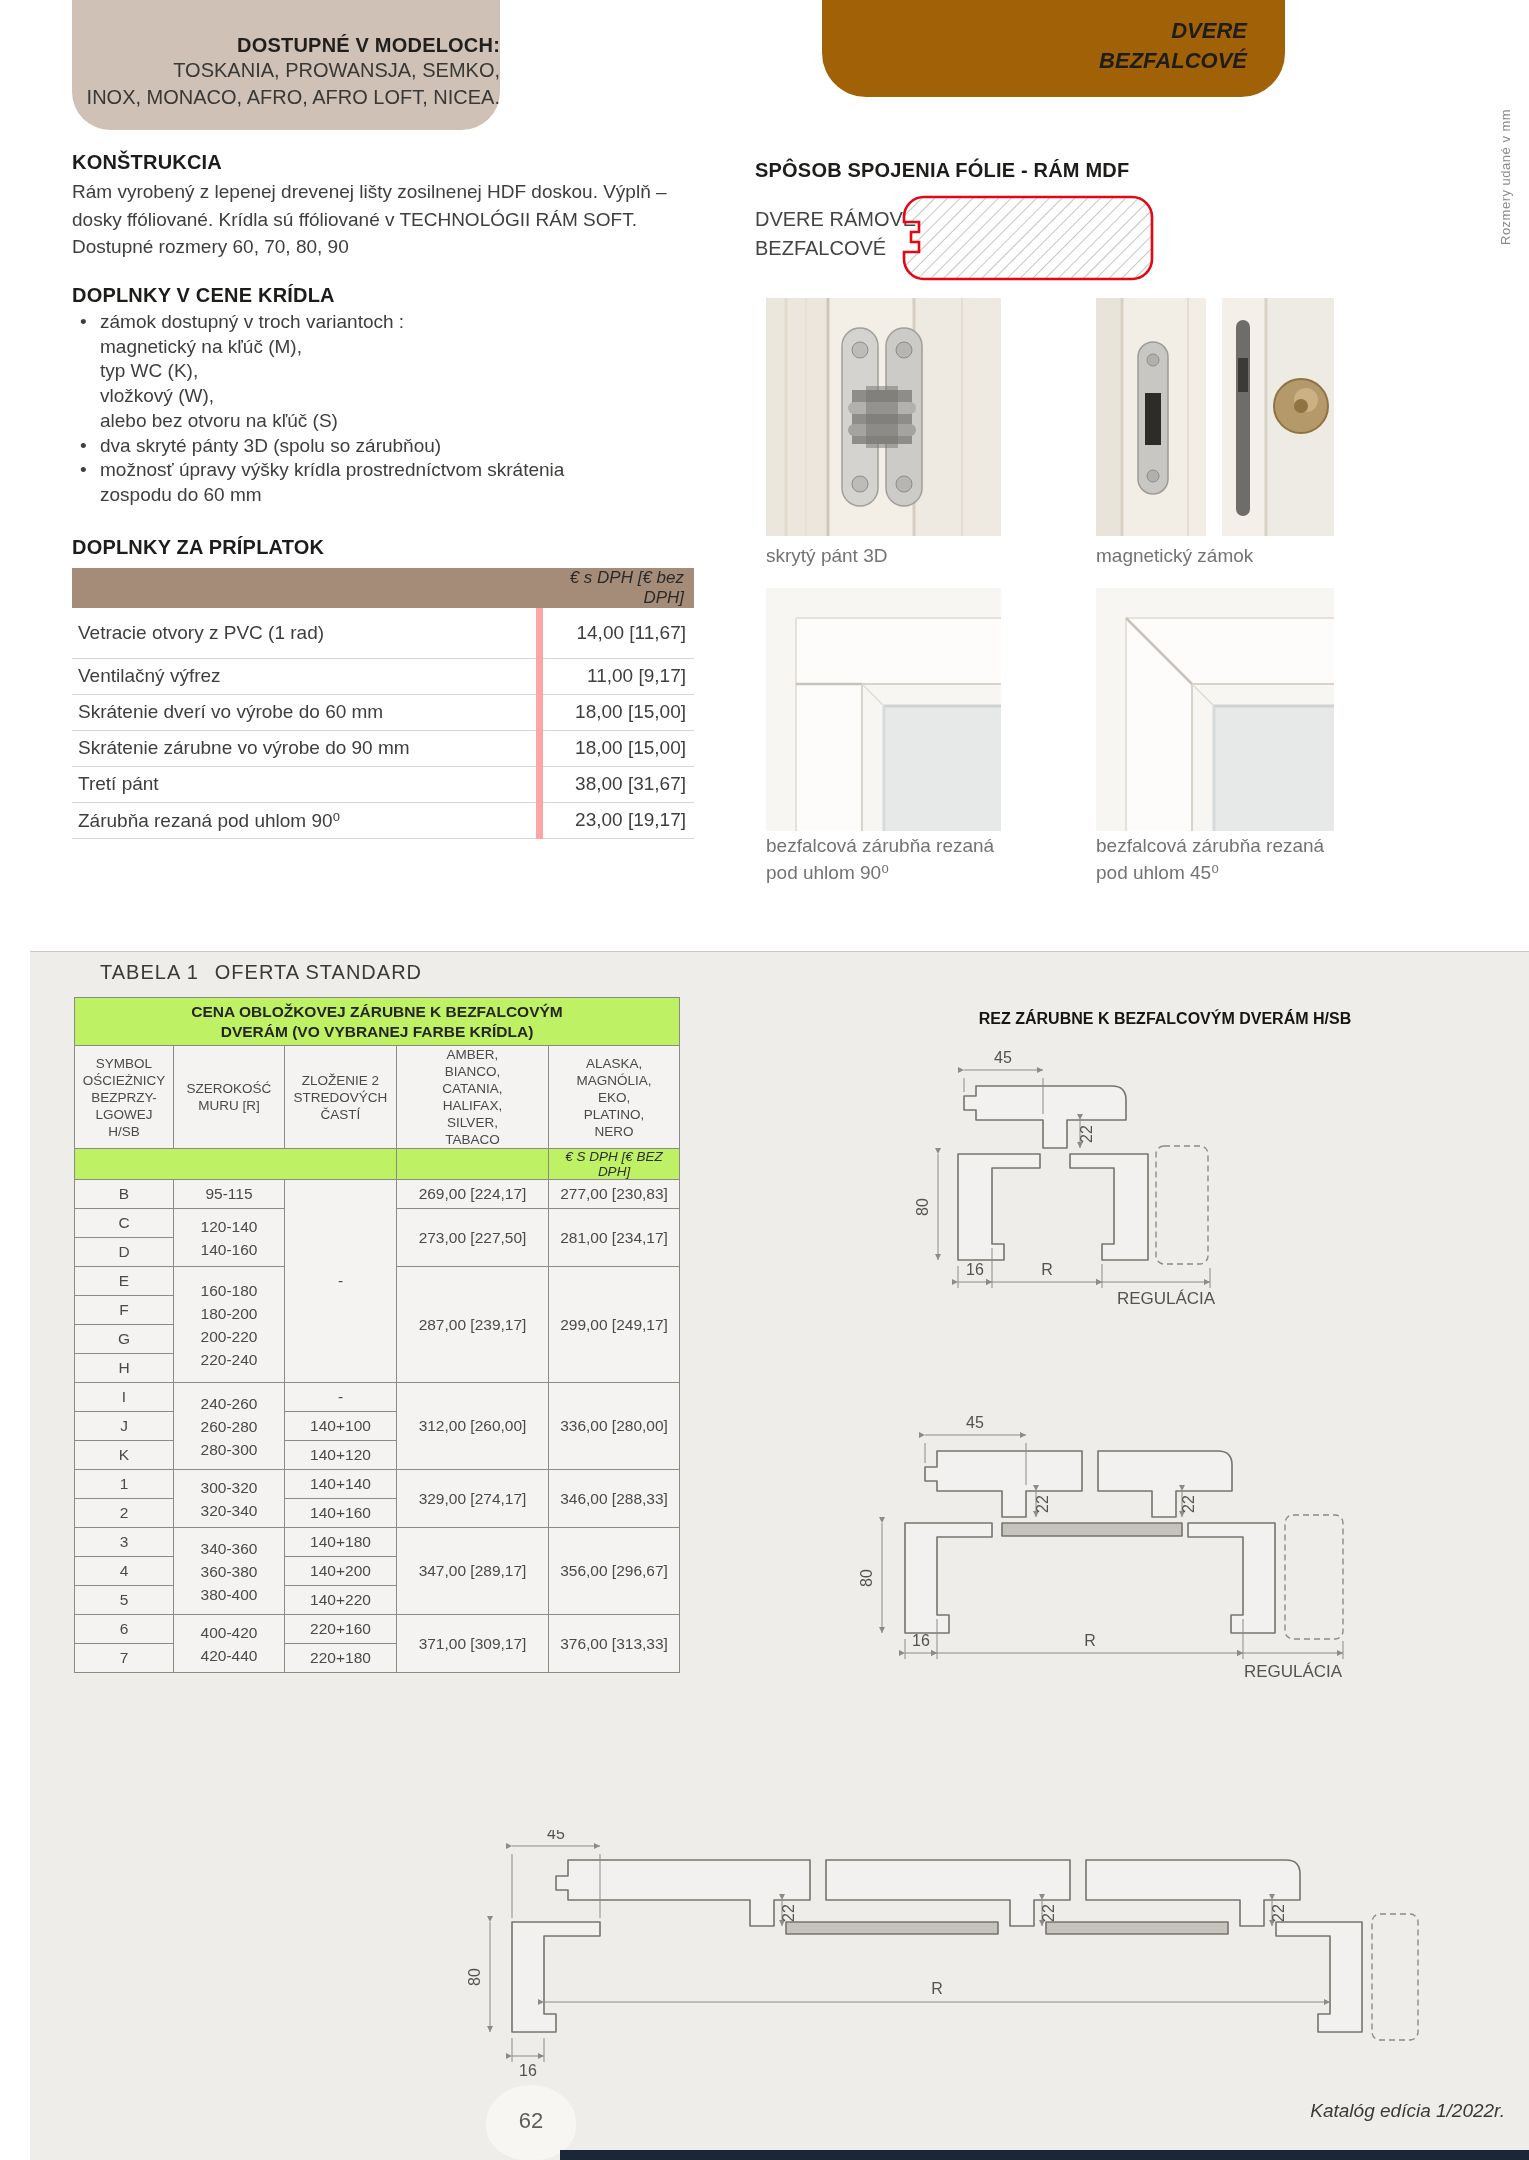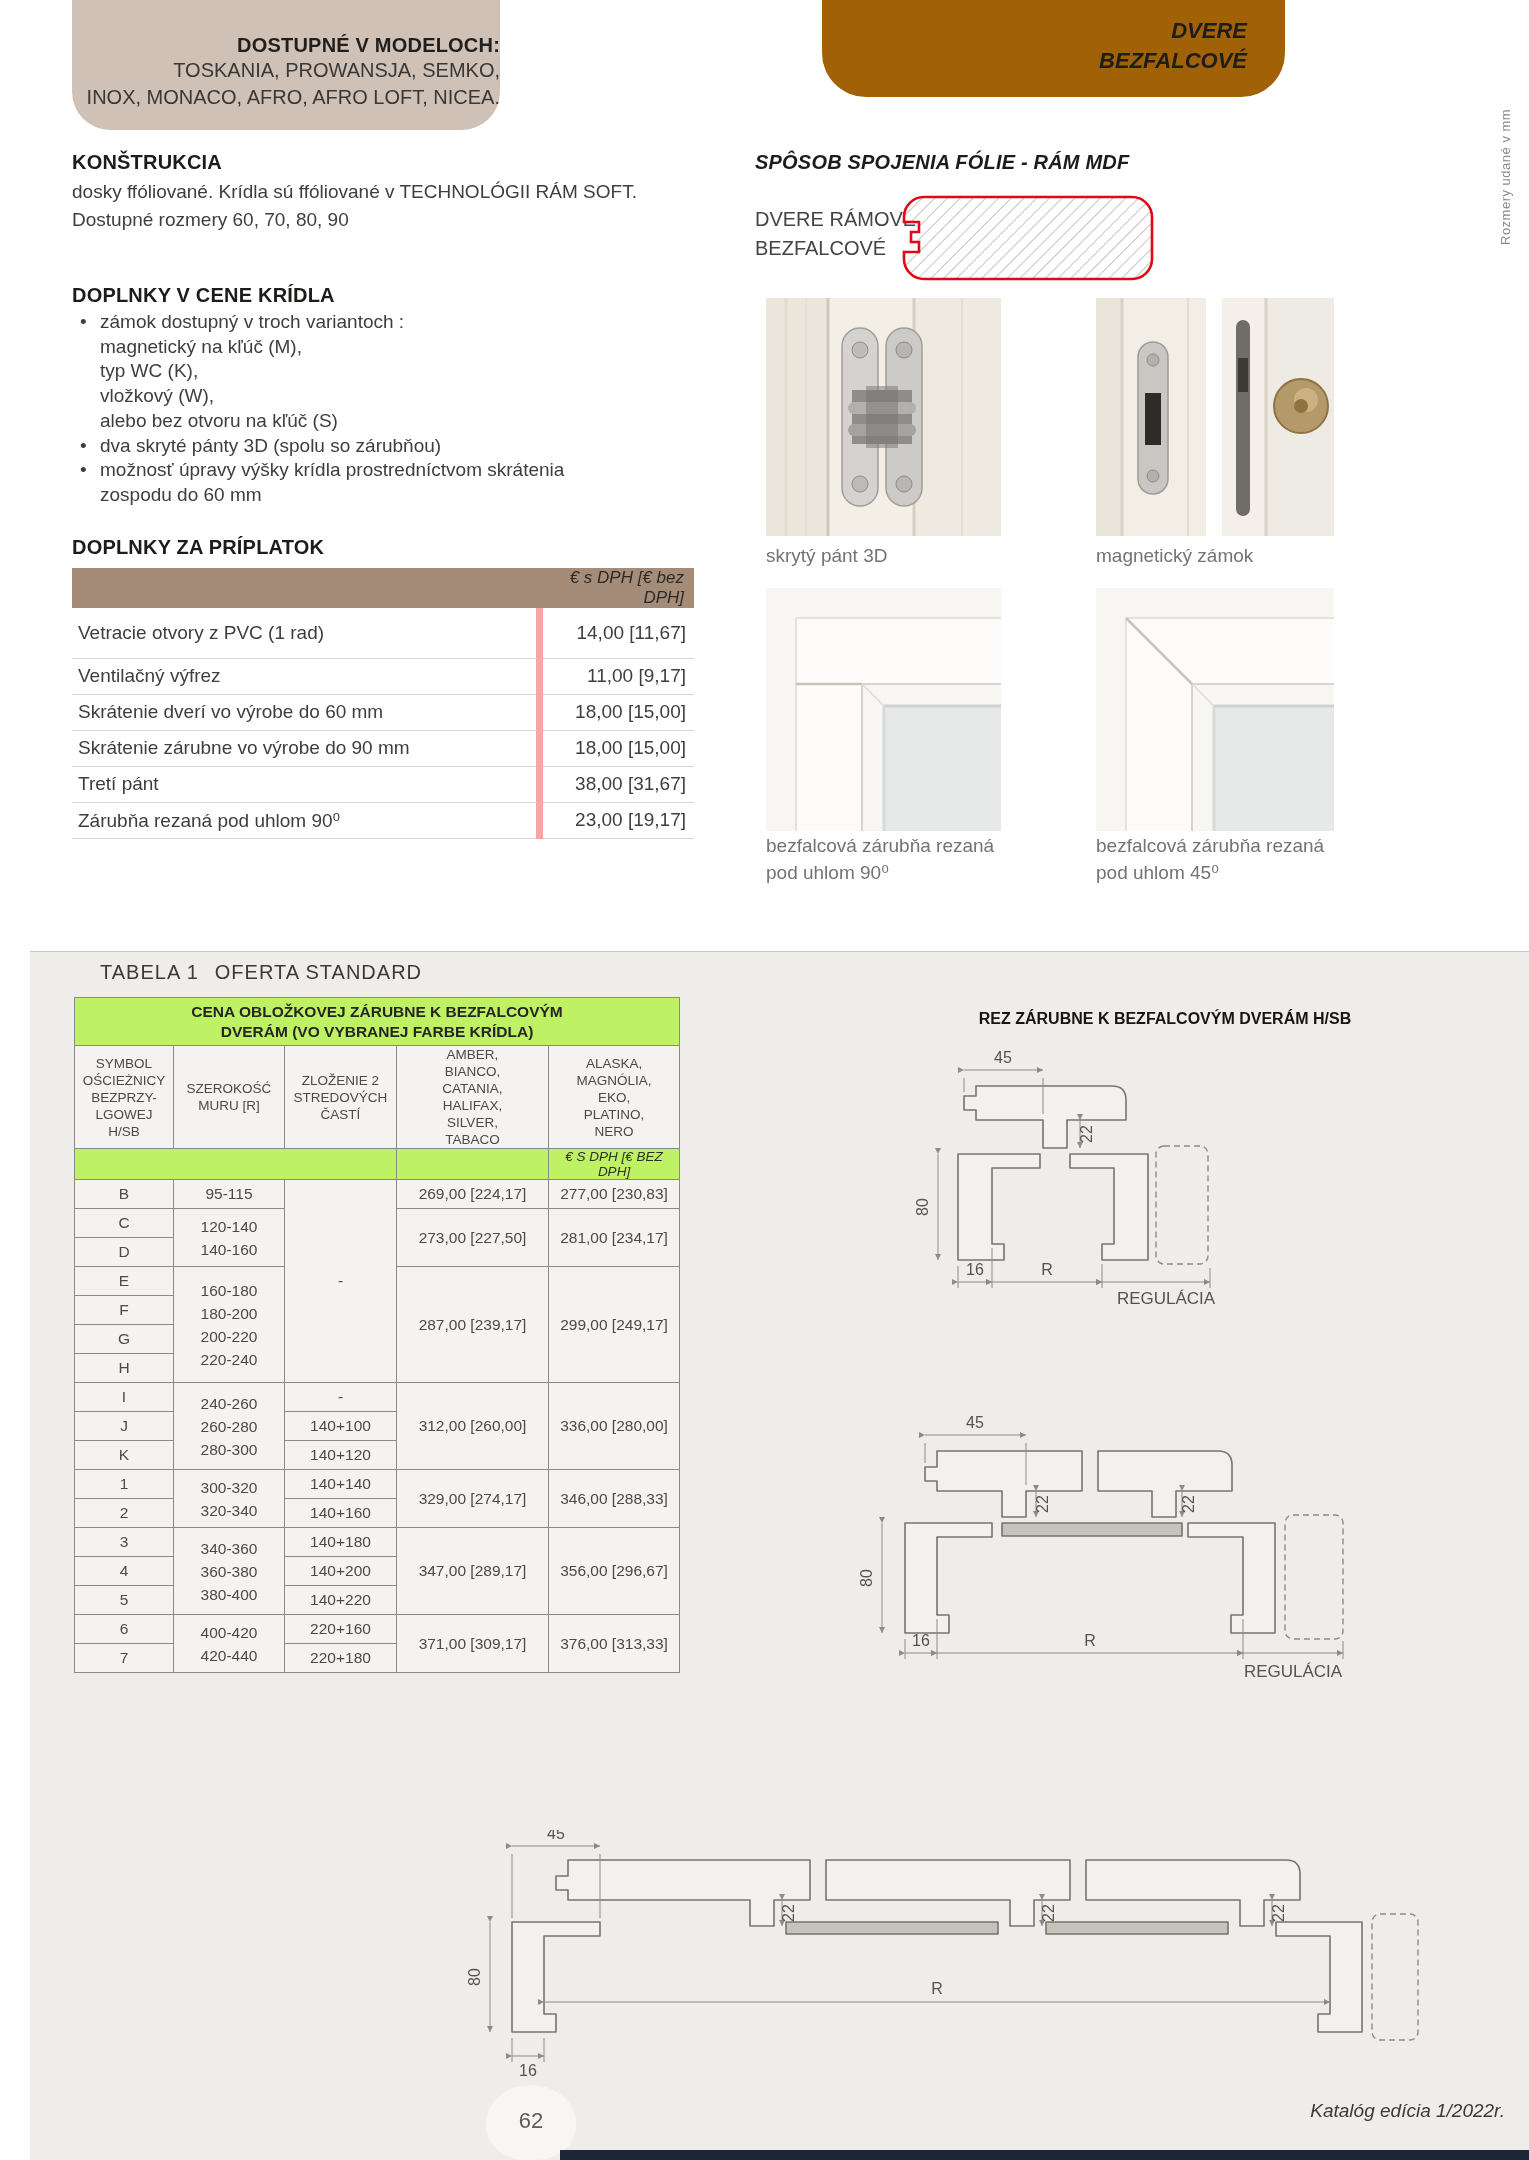--- a/index.html
+++ b/index.html
@@ -37,21 +37,21 @@
   .priplatok-h { left:72px; top:536px; }
   table.ptable { left:72px; top:568px; width:622px; border-collapse:collapse; }
   table.ptable td { vertical-align:middle; font-size:19px; color:#3f3e3c; }
   table.ptable tr.phead td { background:#a58c79; height:36px; }
   table.ptable tr.phead td.pr { font-style:italic; font-size:17px; color:#2a2927; text-align:right; padding-right:10px; }
   table.ptable tr.prow td { border-bottom:1px solid #d9d5d1; height:36px; }
   table.ptable tr.prow td.lbl { padding-left:6px; }
   table.ptable tr.prow td.pr { text-align:right; padding-right:8px; border-left:7px solid #fca5a5; width:155px; }
   table.ptable tr.first td { height:50px; }
 
-  .spojenie-h { left:755px; top:151px;font-style:italic; }
+  .spojenie-h { left:755px; top:159px; }
   .spojenie-label { left:755px; top:205px; font-size:20px; color:#454442; line-height:29px; }
 
   .caption { font-size:19px; color:#737373; line-height:27px; }
 
   
   .gray-panel { left:30px; top:951px; width:1499px; height:1209px; background:#efedea; border-top:1px solid #cbc8c4; }
 
   .tabela-title { left:100px; top:961px; font-size:20px; color:#3b3a38; letter-spacing:1px; }
   .tabela-title .no { margin-right:16px; }
 
@@ -90,20 +90,21 @@
 
   <div class="abs corner-tab">
     <div>DVERE</div>
     <div>BEZFALCOVÉ</div>
   </div>
 
   <div class="abs side-note">Rozmery udané v mm</div>
 
   <div class="abs h2 konstrukcia-h">KONŠTRUKCIA</div>
   <div class="abs bodytxt konstrukcia-p">
+    <div>Rám vyrobený z lepenej drevenej lišty zosilnenej HDF doskou. Výplň –</div>
     <div>dosky ffóliované. Krídla sú ffóliované v TECHNOLÓGII RÁM SOFT.</div>
     <div>Dostupné rozmery 60, 70, 80, 90</div>
   </div>
 
   <div class="abs h2 doplnky-h">DOPLNKY V CENE KRÍDLA</div>
   <div class="abs bullets">
     <div class="b">zámok dostupný v troch variantoch :</div>
     <div class="sub">magnetický na kľúč (M),</div>
     <div class="sub">typ WC (K),</div>
     <div class="sub">vložkový (W),</div>

